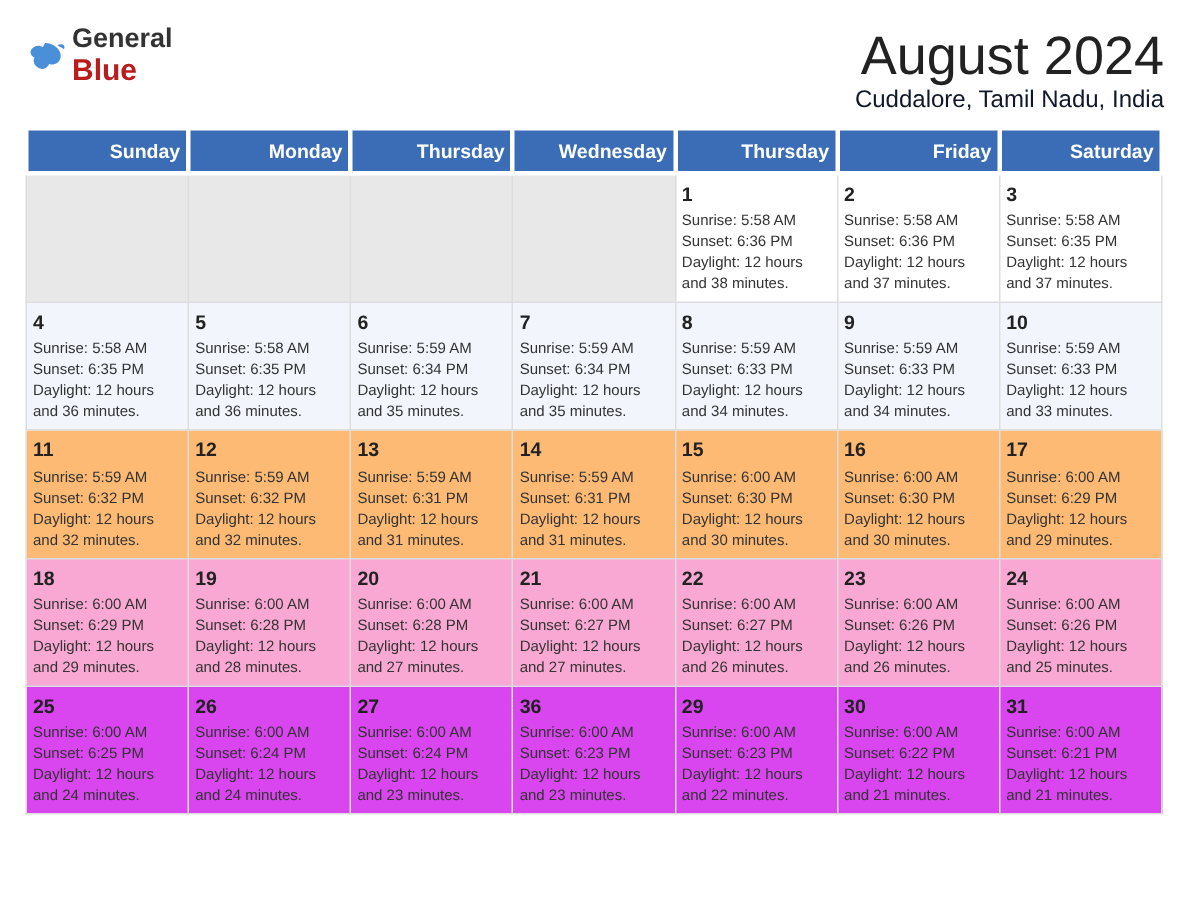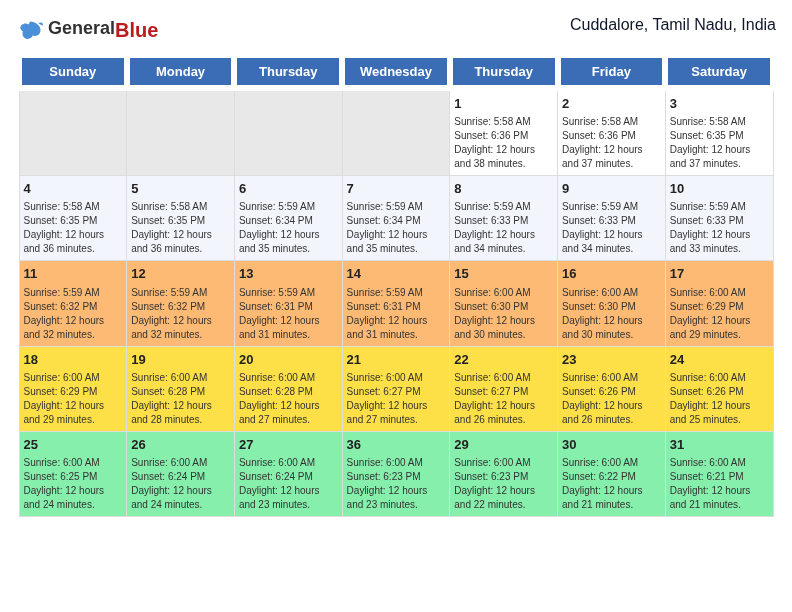--- a/index.html
+++ b/index.html
@@ -43,22 +43,22 @@
       table-layout: fixed;
     }
     thead tr {
       background-color: #3a6db5;
       color: #fff;
     }
     thead th {
       padding: 6px 4px;
       font-size: 13px;
       font-weight: bold;
-      text-align: center;
-      border: 6px solid #ffffff;
+      text-align: right;
+      border: 3px solid #ffffff;
     }
     tbody tr {
       border-bottom: 1px solid #ccc;
     }
     tbody tr:nth-child(odd) {
       background: #f9f9f9;
     }
     tbody tr:nth-child(even) {
       background: #fff;
     }
@@ -81,43 +81,44 @@
       font-size: 10px;
       color: #333;
     }
     .empty-cell {
       background: #f0f0f0;
     }
     
     .week-row-1 td { background: #fff; }
     .week-row-2 td { background: #f2f6fc; }
     .week-row-3 td { background: #fdba74; }
-    .week-row-4 td { background: #fde047; margin-left: 32px; }
-    .week-row-5 td { background: #86efac; }
+    .week-row-4 td { background: #f9a8d4; margin-left: 32px; }
+    .week-row-5 td { background: #d946ef; }
     .week-row-1 td.empty-cell,
     .week-row-2 td.empty-cell,
     .week-row-3 td.empty-cell,
     .week-row-4 td.empty-cell,
     .week-row-5 td.empty-cell { background: #e8e8e8; }
   </style>
 </head>
 <body>
 
 <div class="header-area">
   <div class="logo">
     <svg class="logo-bird" viewBox="0 0 40 40">
       <path d="M20 8 C28 8, 35 14, 35 20 C35 26, 30 30, 24 28 C22 32, 18 34, 14 32 C10 30, 8 26, 10 22 C6 20, 5 16, 8 13 C11 10, 15 10, 18 12 Z" fill="#4a90d9"></path>
       <path d="M32 10 C36 8, 40 10, 38 14 C36 12, 33 12, 32 10 Z" fill="#4a90d9"></path>
     </svg>
-    <div style="display:flex;flex-direction:row;line-height:1.1">
+    <div style="display:flex;flex-direction:column;line-height:1.1">
       <span style="font-size:18px;font-weight:bold;color:#333;">General</span>
       <span style="font-size:20px;font-weight:bold;color:#b91c1c;">Blue</span>
     </div>
   </div>
   <div class="title-area">
+    <div class="main-title">August 2024</div>
     <div class="subtitle">Cuddalore, Tamil Nadu, India</div>
   </div>
 </div>
 
 <table>
   <thead>
     <tr>
     <th>Sunday</th>
         <th>Monday</th>
         <th>Thursday</th>

